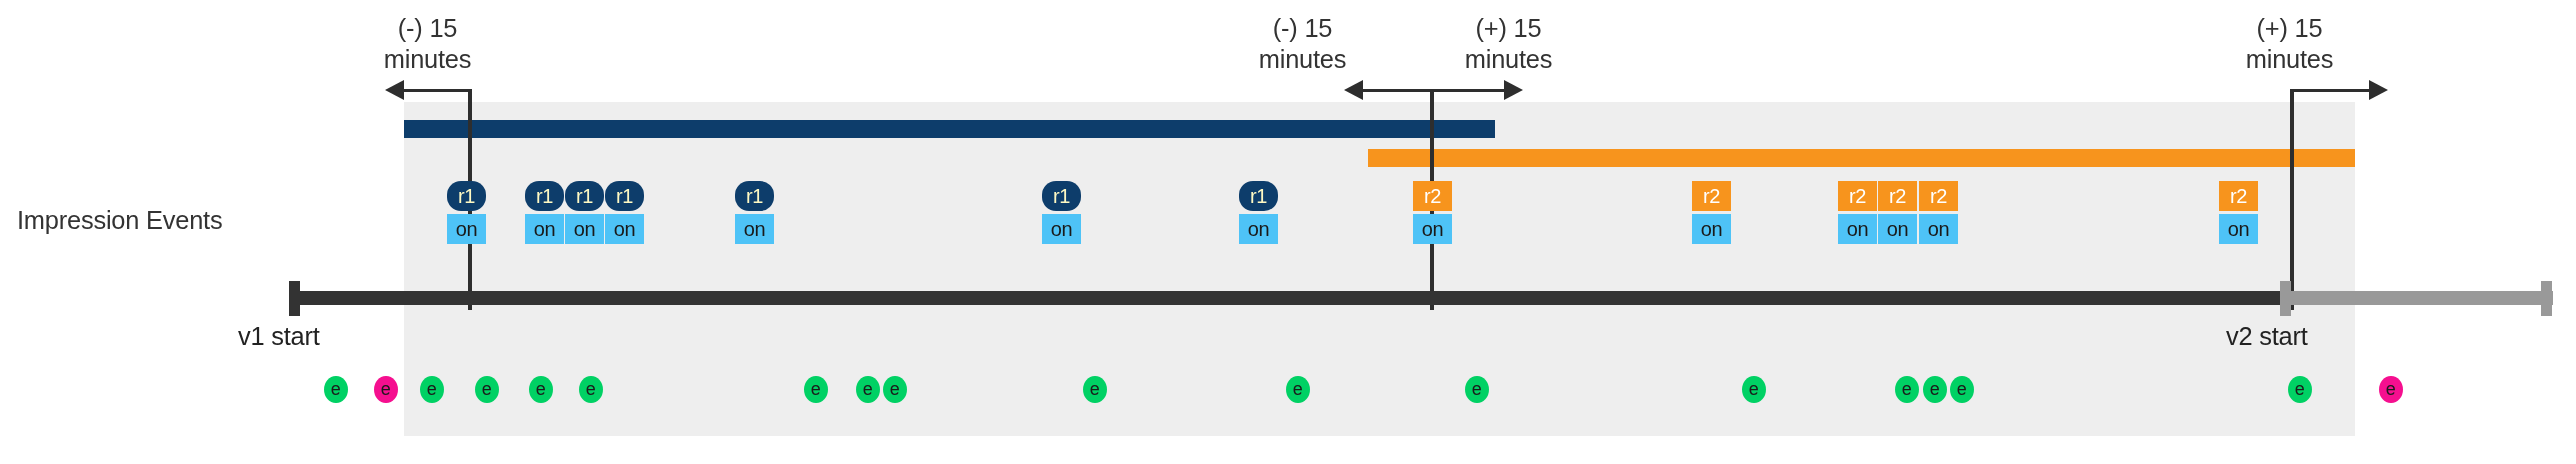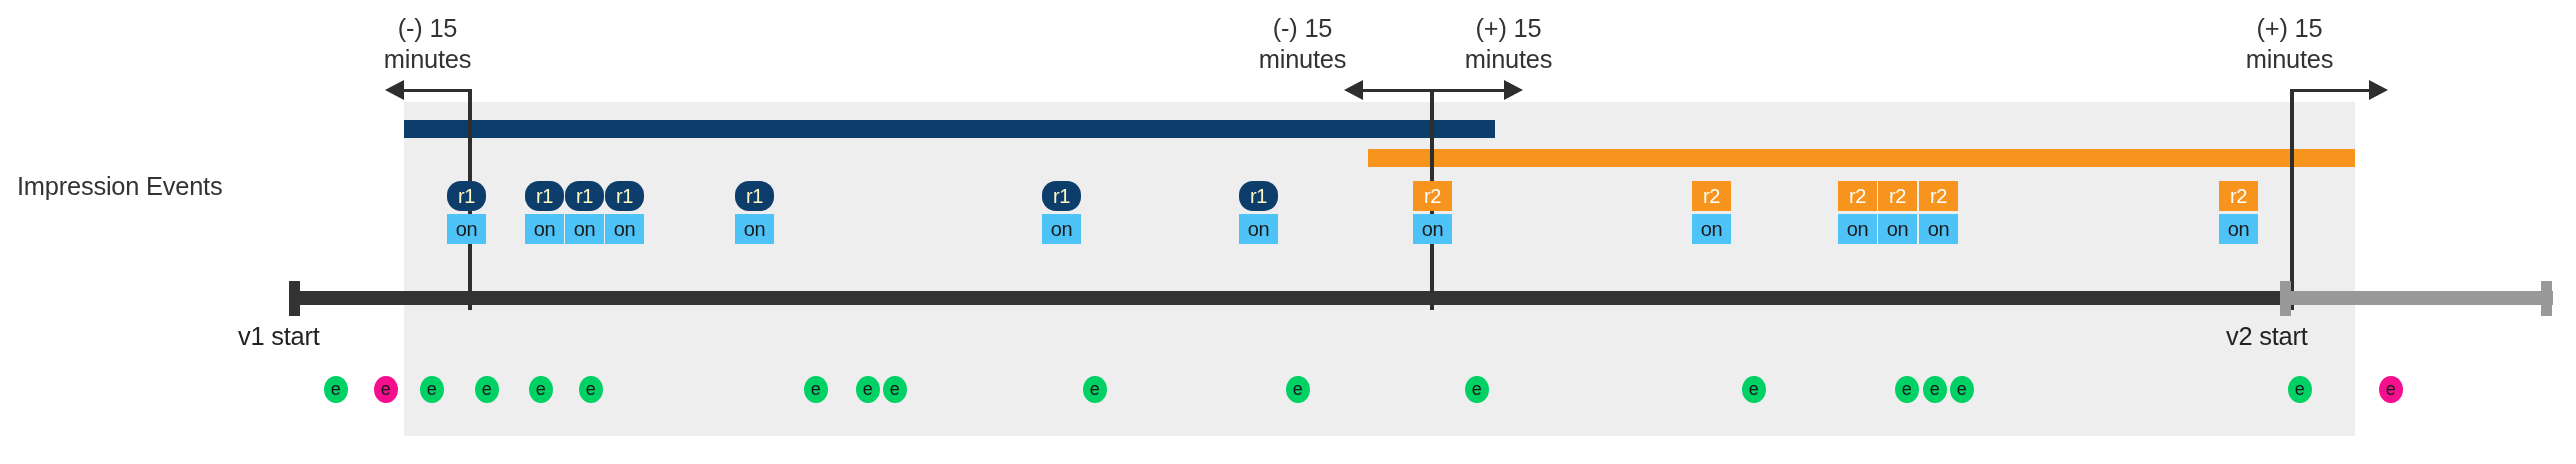--- a/index.html
+++ b/index.html
@@ -117,21 +117,21 @@
       <div class="arrowline" style="left: 1432px; top: 89px; width: 72px;"></div>
       <div class="arrowhead right" style="top: 80px; left: 1504px;"></div>
       <div class="guide" style="left: 1430px; top: 89px; height: 221px;"></div>
       <div class="callout" style="left: 2219px; top: 13px; width: 141px;">(+) 15
 minutes</div>
       <div class="arrowline" style="left: 2292px; top: 89px; width: 77px;"></div>
       <div class="arrowhead right" style="top: 80px; left: 2369px;"></div>
       <div class="guide" style="left: 2290px; top: 89px; height: 221px;"></div>
     </div>
 
-  <div class="rowlabel" style="left:17px;top:172px;">Impression Events</div>
+  <div class="rowlabel" style="left:17px;top:206px;">Impression Events</div>
 
   <div id="impressions">
       <div class="badge r1" style="left: 447px; top: 181px;">r1</div>
       <div class="badge on" style="left: 447px; top: 214px;">on</div>
       <div class="badge r1" style="left: 525px; top: 181px;">r1</div>
       <div class="badge on" style="left: 525px; top: 214px;">on</div>
       <div class="badge r1" style="left: 565px; top: 181px;">r1</div>
       <div class="badge on" style="left: 565px; top: 214px;">on</div>
       <div class="badge r1" style="left: 605px; top: 181px;">r1</div>
       <div class="badge on" style="left: 605px; top: 214px;">on</div>

